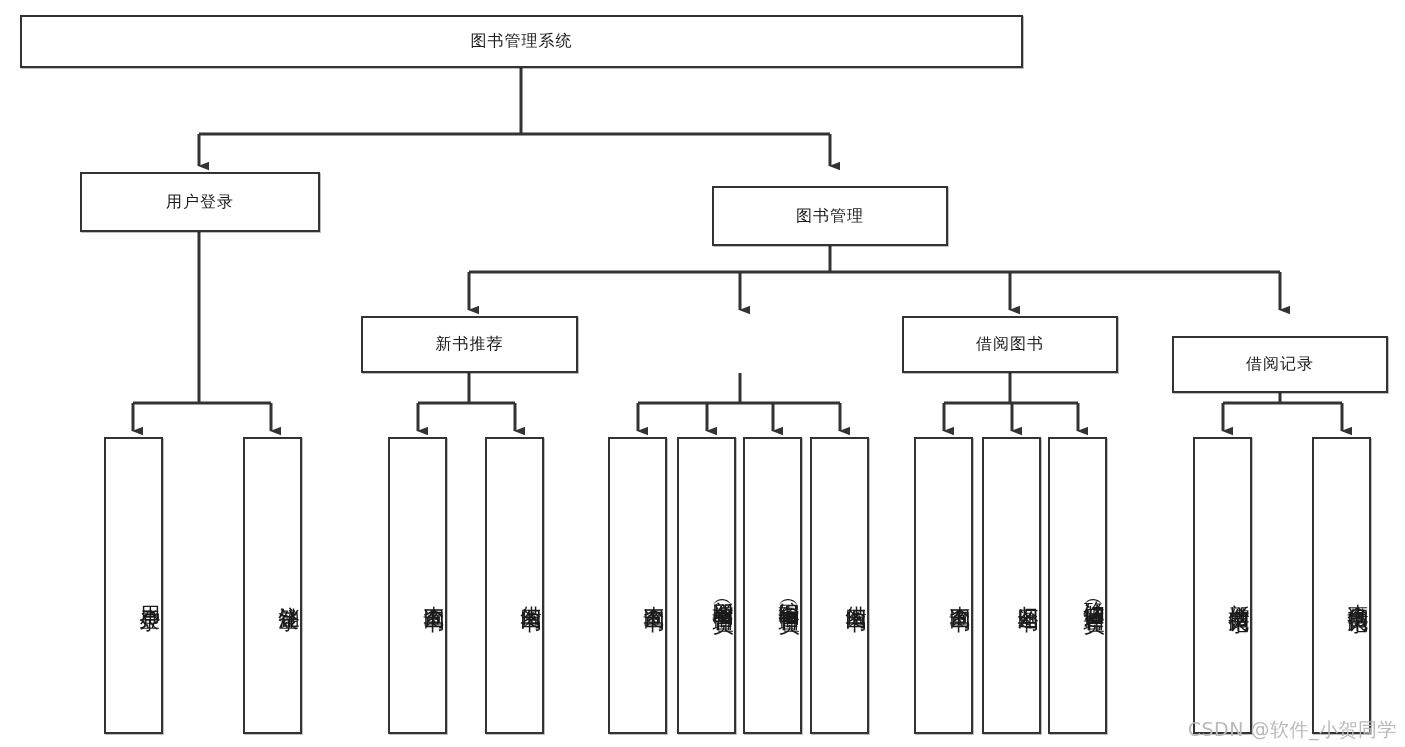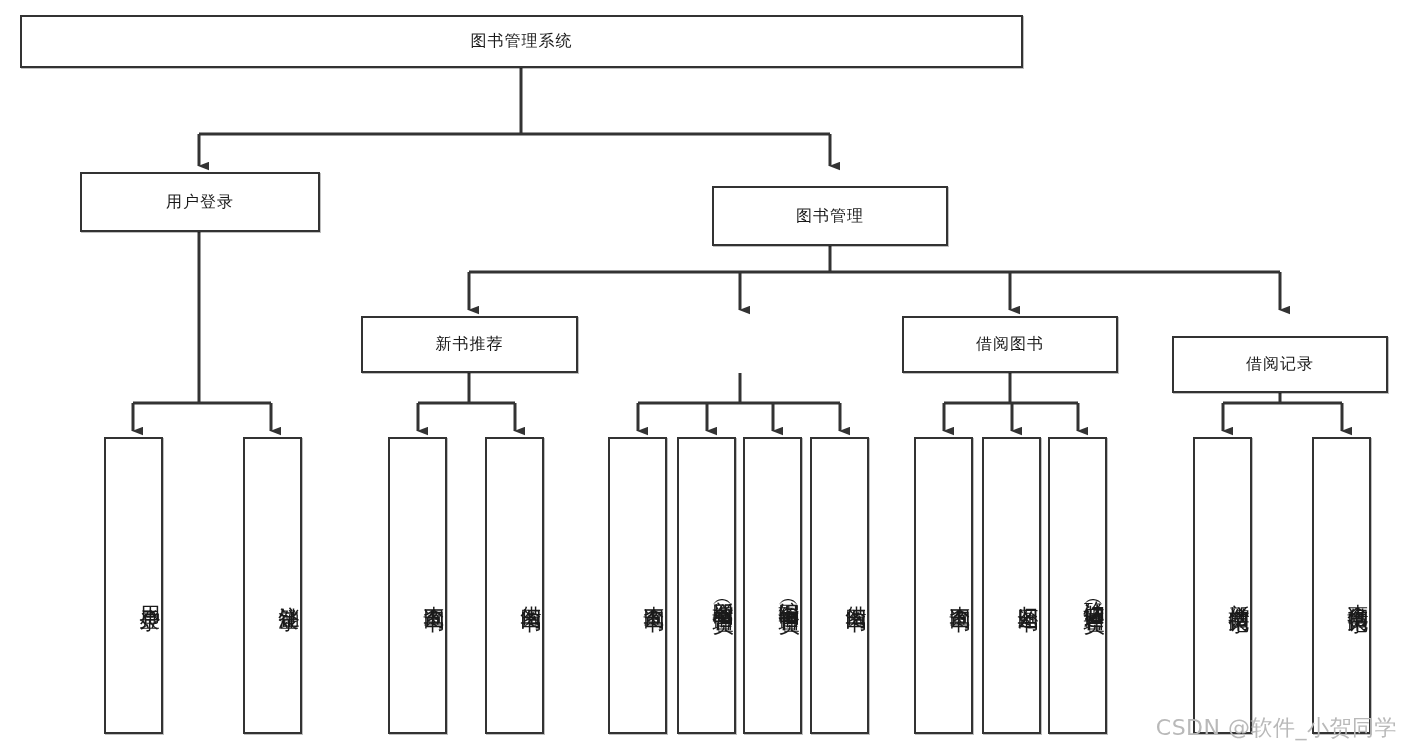--- a/index.html
+++ b/index.html
@@ -50,21 +50,21 @@
     line-height: 1.05;
   }
   .node-label {
     white-space: pre;
     display: block;
   }
   .watermark {
     position: absolute;
     right: 8px;
     bottom: 4px;
-    font-size: 22px;
+    font-size: 19px;
     color: #b9b9b9;
     letter-spacing: 0.5px;
     user-select: none;
     white-space: nowrap;
   }
 </style>
 </head>
 <body>
 
 <div id="diagram-root">

